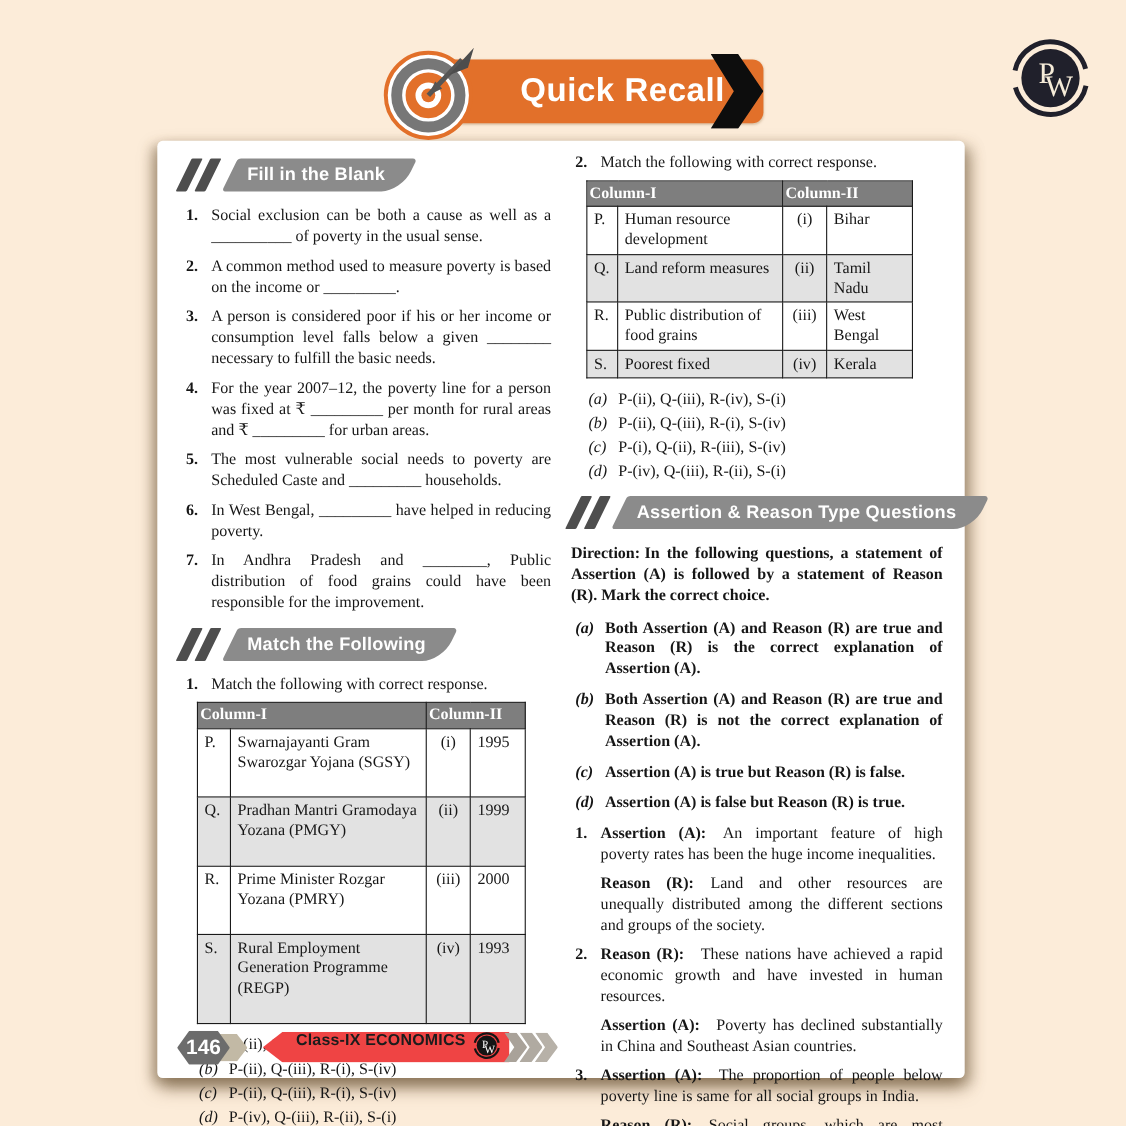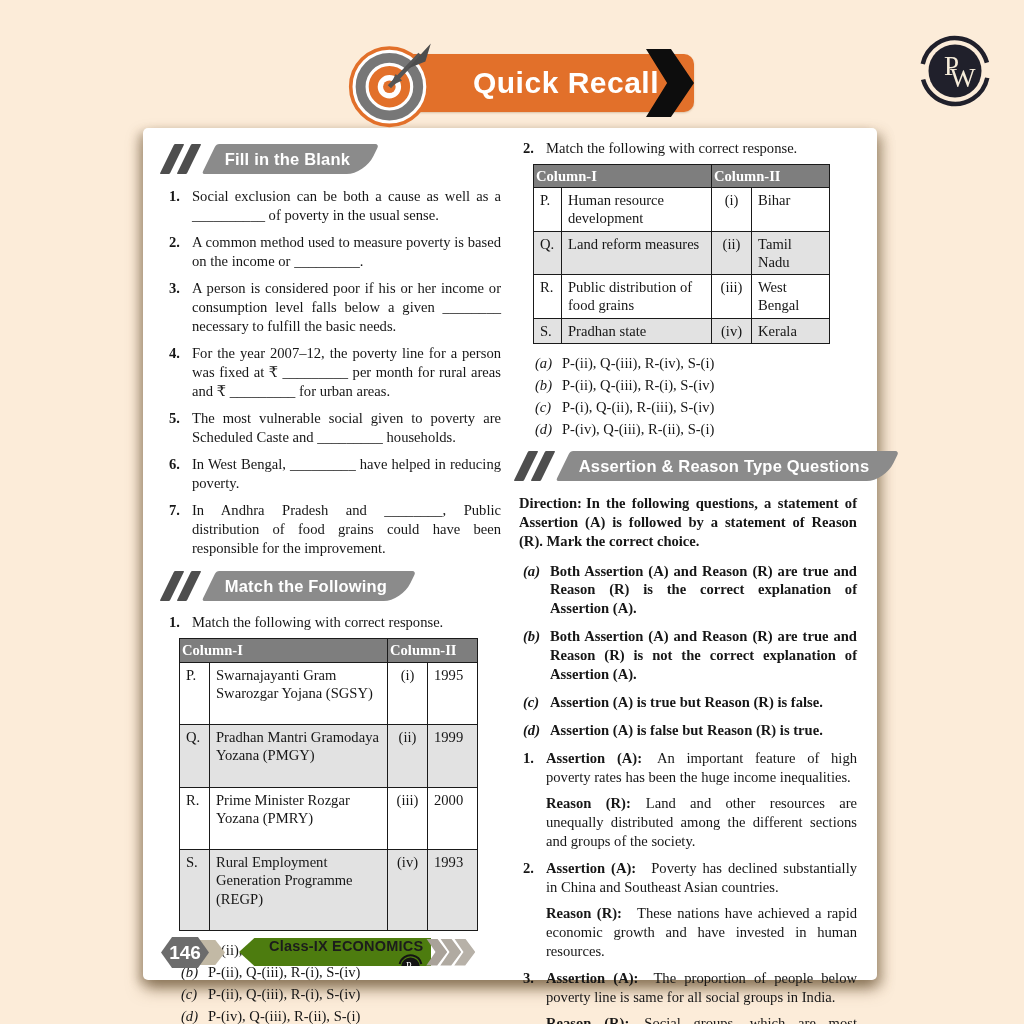--- a/index.html
+++ b/index.html
@@ -86,23 +86,23 @@
   
   .footer{position:absolute;left:18px;bottom:12px;height:32px;display:flex;align-items:center;}
   .badge-wrap{position:relative;width:66px;height:30px;flex:none;}
   .badge-back{position:absolute;left:20px;top:3px;width:44px;height:25px;background:#c2b9a5;
     clip-path:polygon(24% 0,78% 0,100% 50%,78% 100%,24% 100%,0 50%);}
   .badge{position:absolute;left:0;top:0;width:48px;height:31px;background:#6c6c6c;
     clip-path:polygon(23% 0,77% 0,100% 50%,77% 100%,23% 100%,0 50%);
     display:flex;align-items:center;justify-content:center;color:#fff;
     font-family:"Liberation Sans","DejaVu Sans",sans-serif;font-weight:bold;font-size:19px;}
   .f-banner{
-    margin-left:12px;height:28px;background:#4d7c0f;
+    margin-left:12px;height:28px;background:#ef4444;
     clip-path:polygon(0 50%,8% 0,100% 0,100% 100%,8% 100%);
-    display:flex;align-items:flex-end;padding:0 8px 0 30px;flex-direction:column;
+    display:flex;align-items:flex-start;padding:0 8px 0 30px;
   }
   .f-banner .txt{font-family:"Liberation Sans","DejaVu Sans",sans-serif;font-weight:bold;font-size:14.5px;color:#1c1c1c;letter-spacing:.2px;white-space:nowrap;}
   .f-pw{width:25px;height:25px;margin-left:7px;flex:none;}
   .f-chevrons{display:flex;align-items:center;margin-left:2px;}
   .f-chev{width:21px;height:27px;clip-path:polygon(0 0,52% 0,100% 50%,52% 100%,0 100%,44% 50%);background:#a9a299;margin-left:-7px;}
   .f-chev.c2{background:#b0aaa1;}
   .f-chev.c3{background:#b7b1a8;}
 </style>
 </head>
 <body>
@@ -153,21 +153,21 @@
     <div class="qitem">
       <span class="qnum">3.</span>
       <span class="qtext">A person is considered poor if his or her income or consumption level falls below a given ________ necessary to fulfill the basic needs.</span>
     </div>
     <div class="qitem">
       <span class="qnum">4.</span>
       <span class="qtext">For the year 2007–12, the poverty line for a person was fixed at ₹ _________ per month for rural areas and ₹ _________ for urban areas.</span>
     </div>
     <div class="qitem">
       <span class="qnum">5.</span>
-      <span class="qtext">The most vulnerable social given to poverty are Scheduled Caste and _________ households.</span>
+      <span class="qtext">The most vulnerable social needs to poverty are Scheduled Caste and _________ households.</span>
     </div>
     <div class="qitem">
       <span class="qnum">6.</span>
       <span class="qtext">In West Bengal, _________ have helped in reducing poverty.</span>
     </div>
     <div class="qitem" style="margin-bottom:14px;">
       <span class="qnum">7.</span>
       <span class="qtext">In Andhra Pradesh and ________, Public distribution of food grains could have been responsible for the improvement.</span>
     </div>
 
@@ -273,21 +273,21 @@
         <td>Tamil Nadu</td>
       </tr>
       <tr>
         <td>R.</td>
         <td>Public distribution of food grains</td>
         <td class="c">(iii)</td>
         <td>West Bengal</td>
       </tr>
       <tr class="alt">
         <td>S.</td>
-        <td>Pradhan state</td>
+        <td>Poorest fixed</td>
         <td class="c">(iv)</td>
         <td>Kerala</td>
       </tr>
     </tbody>
       </table>
 
     <div class="opt">
       <span class="ol">(a)</span>
       <span class="otext">P-(ii), Q-(iii), R-(iv), S-(i)</span>
     </div>
@@ -342,24 +342,24 @@
         <div class="para">
           <span class="lbl">Reason (R):</span><span>Land and other resources are unequally distributed among the different sections and groups of the society.</span>
         </div>
       </div>
     </div>
 
     <div class="arq">
       <span class="qnum">2.</span>
       <div class="body">
         <div class="para">
+          <span class="lbl">Reason (R):</span><span>These nations have achieved a rapid economic growth and have invested in human resources.</span>
+        </div>
+        <div class="para">
           <span class="lbl">Assertion (A):</span><span>Poverty has declined substantially in China and Southeast Asian countries.</span>
-        </div>
-        <div class="para">
-          <span class="lbl">Reason (R):</span><span>These nations have achieved a rapid economic growth and have invested in human resources.</span>
         </div>
       </div>
     </div>
 
     <div class="arq">
       <span class="qnum">3.</span>
       <div class="body">
         <div class="para">
           <span class="lbl">Assertion (A):</span><span>The proportion of people below poverty line is same for all social groups in India.</span>
         </div>

